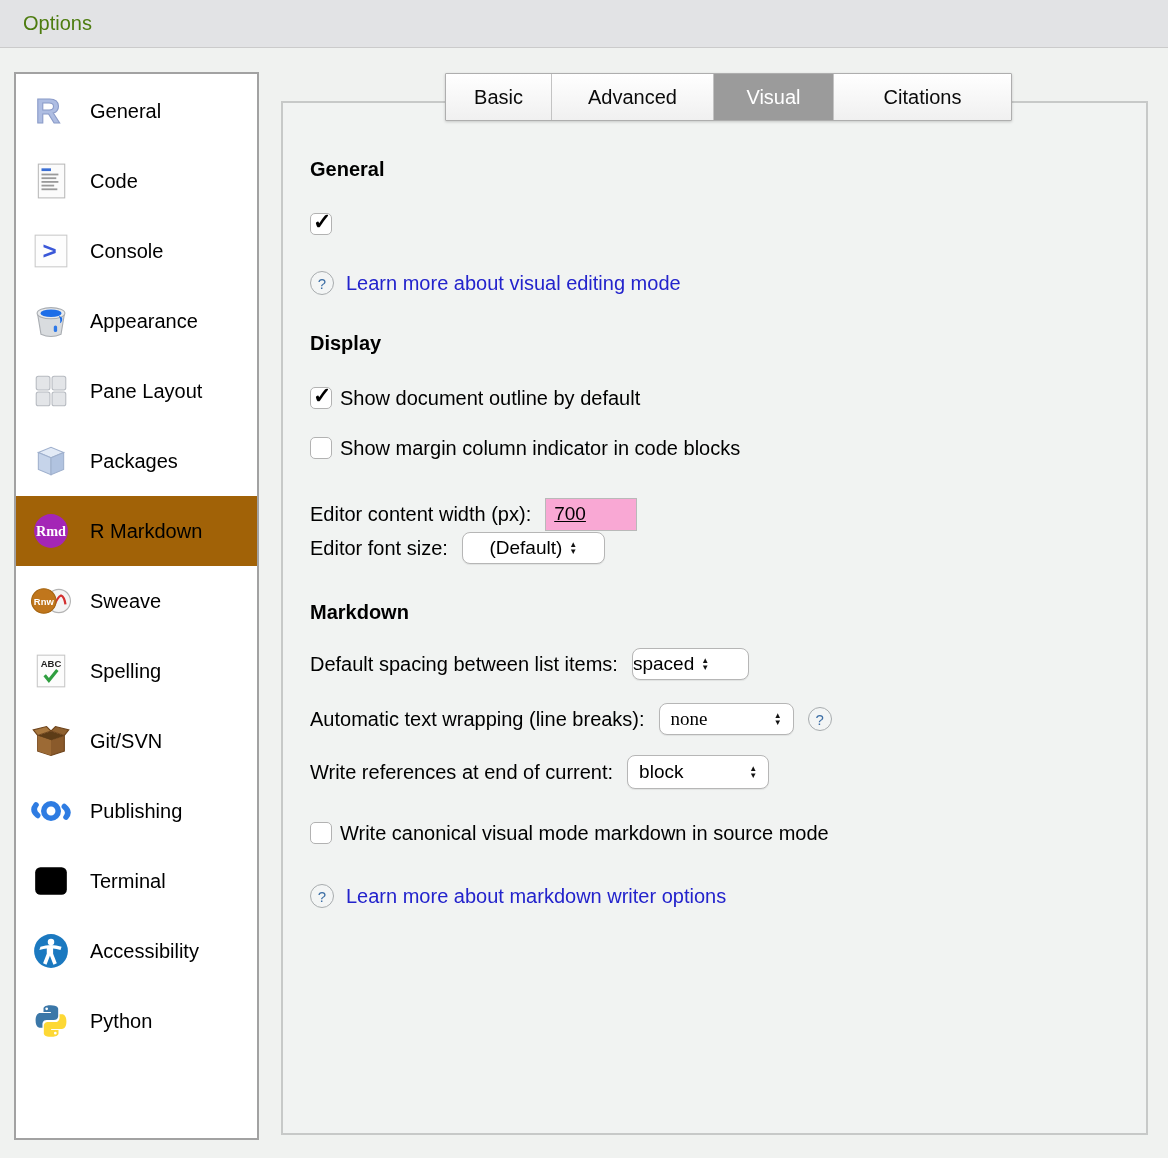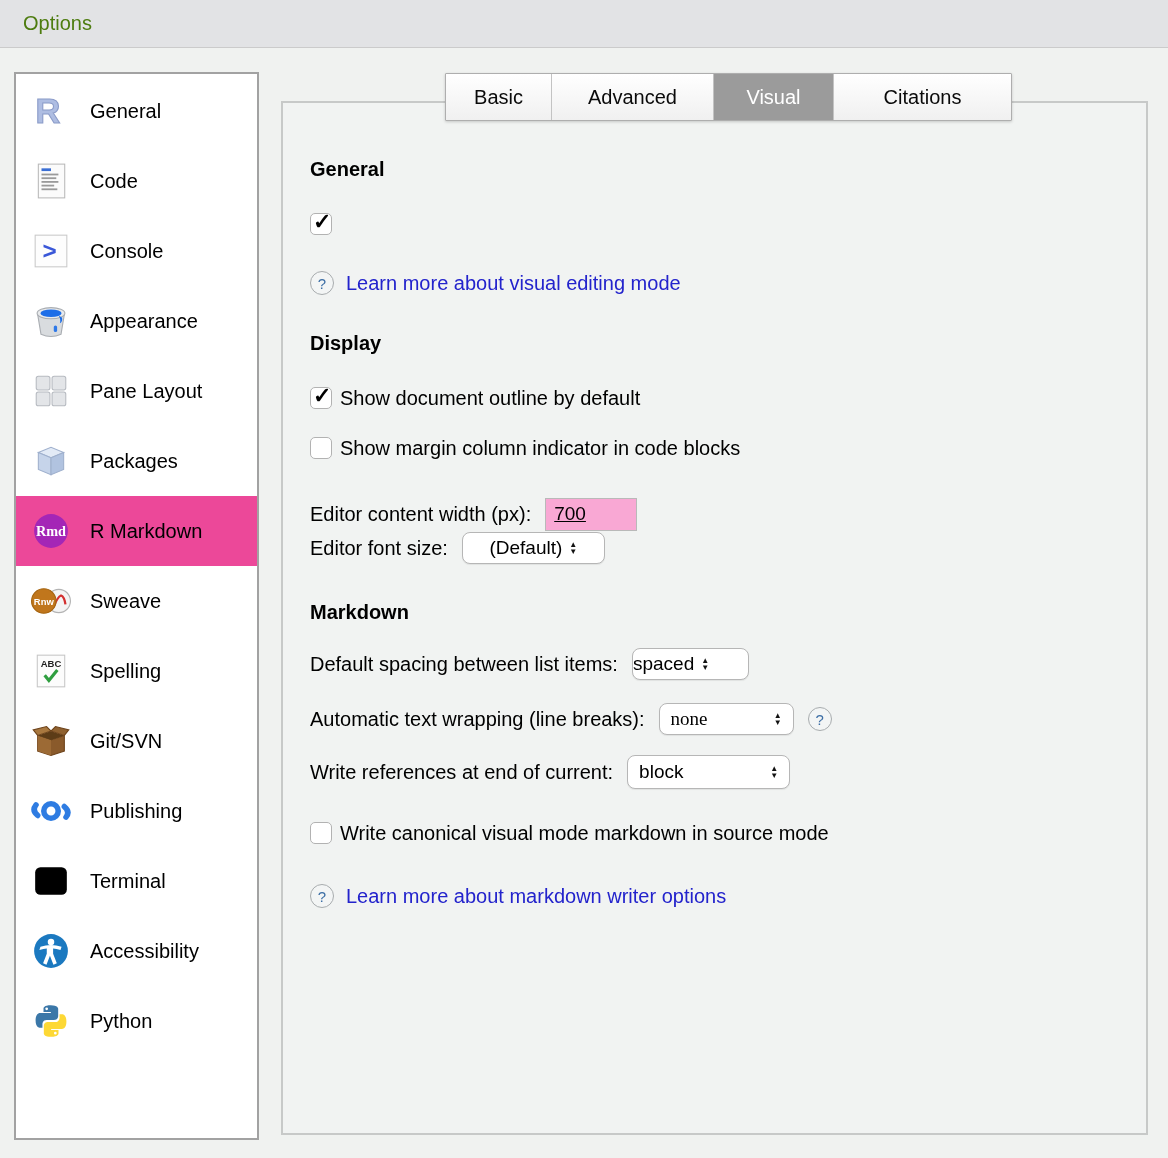--- a/index.html
+++ b/index.html
@@ -21,21 +21,21 @@
   
   .sidebar {
     position:absolute; left:14px; top:72px; width:245px; height:1068px;
     background:#ffffff; border:2px solid #a2a2a2;
     padding-top:2px; overflow:hidden;
   }
   .side-item {
     height:70px; display:flex; align-items:center;
     padding-left:15px; gap:19px; font-size:20px; cursor:default;
   }
-  .side-item.selected { background:#ec4899; }
+  .side-item.selected { background:#a16207; }
   .icon36 { width:40px; height:40px; flex:none; display:flex; align-items:center; justify-content:center; }
   
   .panel {
     position:absolute; left:281px; top:101px; width:867px; height:1034px;
     background:#f1f3f2; border:2px solid #c7c9c8;
   }
   
   .tabbar {
     position:absolute; left:445px; top:73px; height:48px;
     display:flex; border:1px solid #aeaeae; border-radius:1px; overflow:hidden;
@@ -78,21 +78,21 @@
   .select {
     display:inline-flex; align-items:center; height:32px; background:#fff;
     border:1.5px solid #b6b6b6; border-radius:8px; font-size:19px;
     box-shadow:0 1px 1px rgba(0,0,0,0.07); cursor:default; color:#000;
   }
   .select .spin { display:flex; flex-direction:column; align-items:center; }
   .select .spin span { font-size:8px; line-height:7px; color:#111; }
   .sel-default { width:143px; justify-content:center; gap:7px; }
   .sel-spaced  { width:117px; gap:7px; }
   .sel-none    { width:135px; justify-content:space-between; padding:0 11px;font-family:Liberation Serif, serif; }
-  .sel-block   { width:163px; justify-content:space-between; padding:16px 11px; }
+  .sel-block   { width:142px; justify-content:space-between; padding:16px 11px; }
 </style>
 </head>
 <body>
 
 <div class="titlebar">
   <span>Options</span>
 </div>
 
 <div class="sidebar">
 

